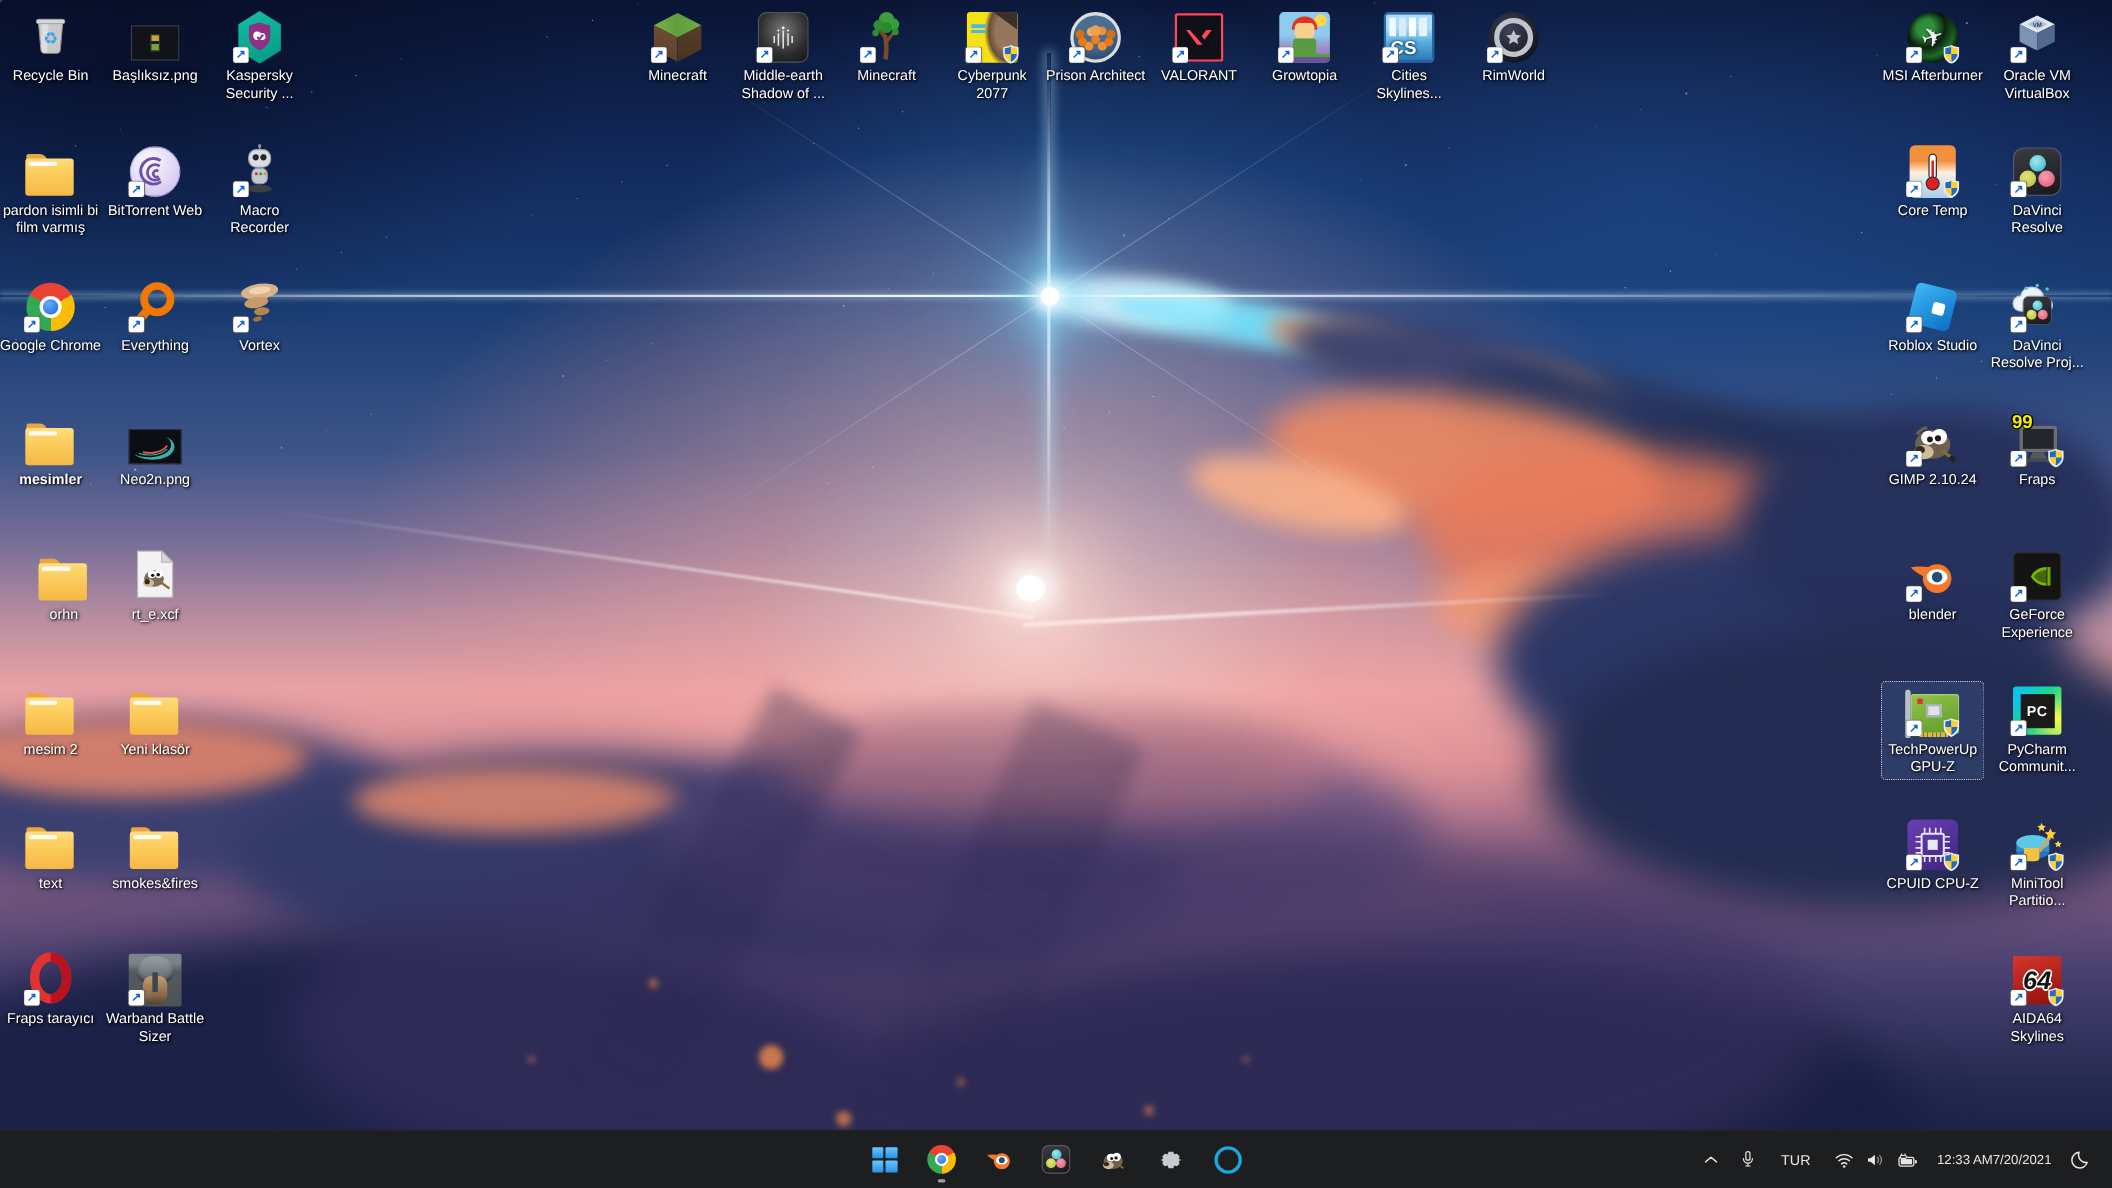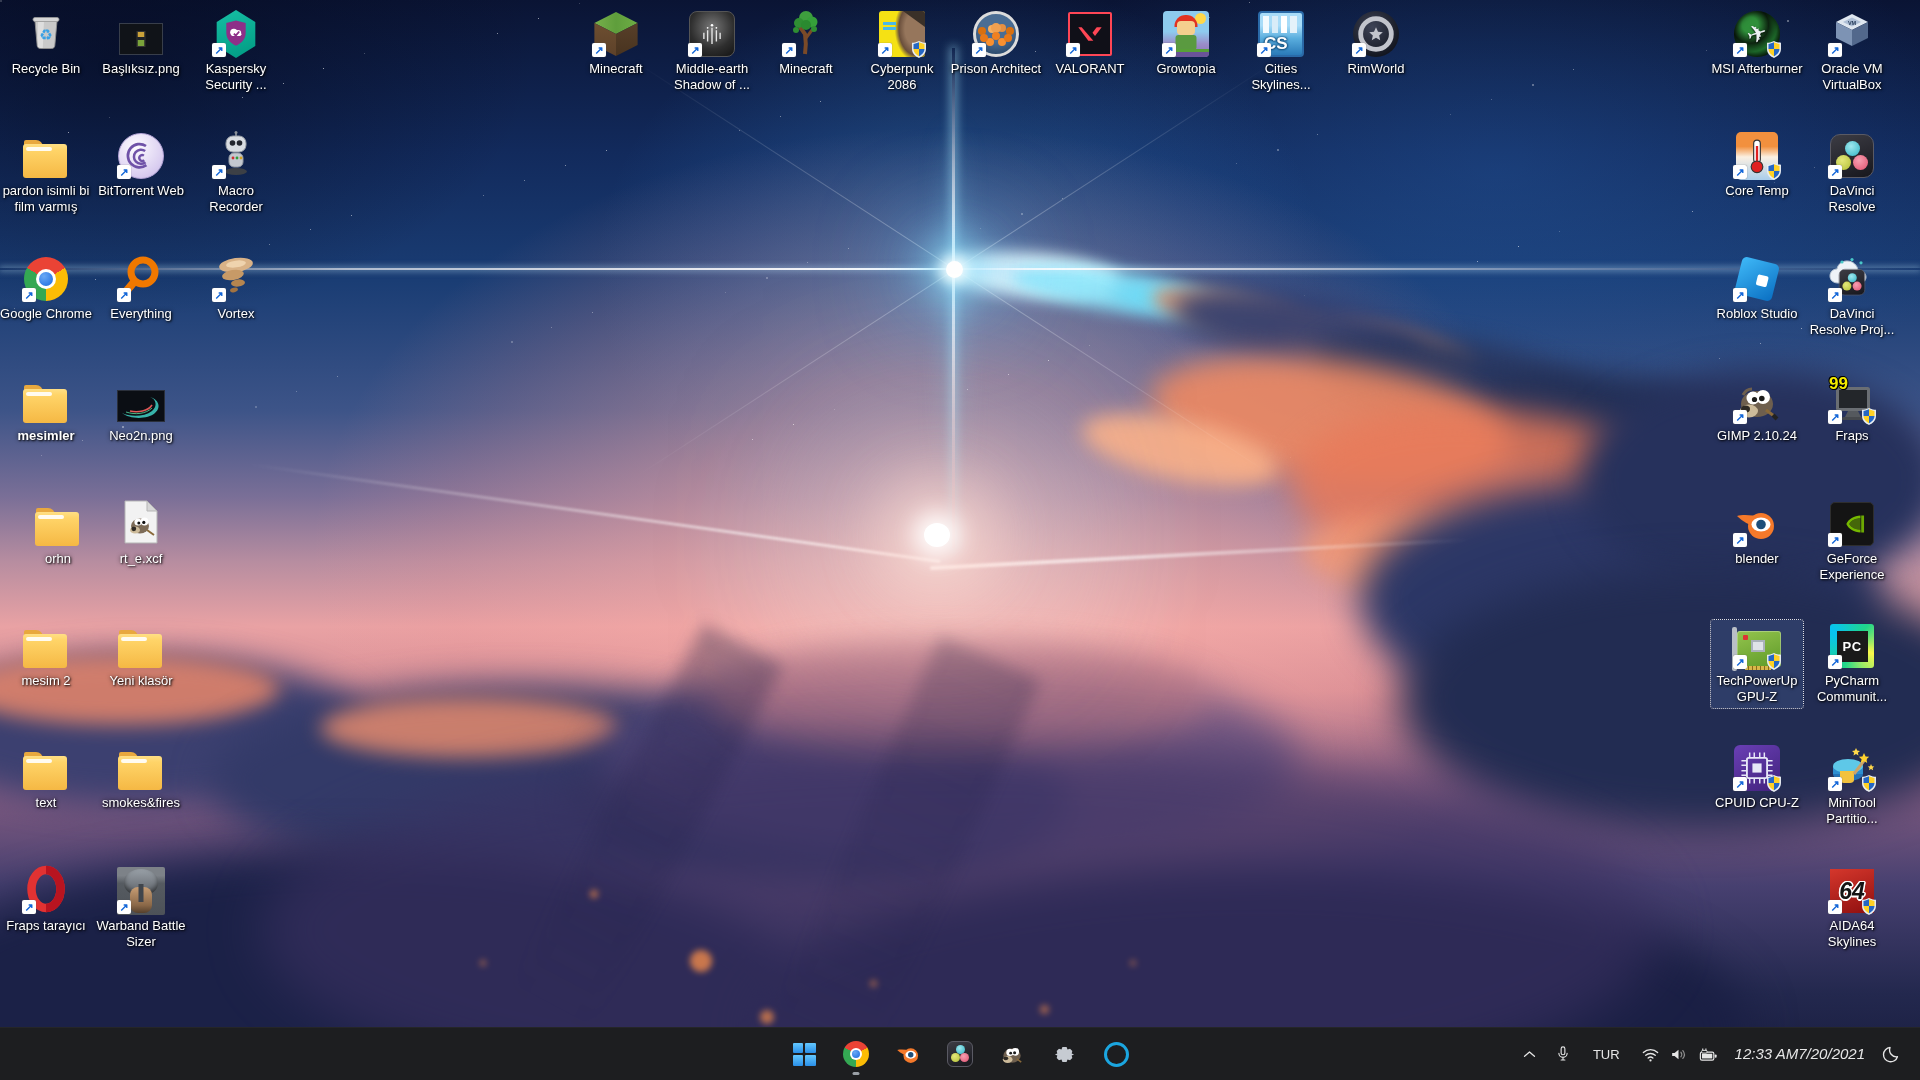--- a/index.html
+++ b/index.html
@@ -173,21 +173,21 @@
   #tb-center{position:absolute;left:50%;transform:translateX(-50%);display:flex;gap:8px;align-items:center;height:52px;}
   .tbtn{width:44px;height:44px;border-radius:5px;display:flex;align-items:center;justify-content:center;position:relative;}
   .tbdot{position:absolute;bottom:1px;left:50%;transform:translateX(-50%);width:7px;height:3px;border-radius:2px;background:#9aa0a6;}
   .win{width:23px;height:23px;display:grid;grid-template-columns:1fr 1fr;gap:2px;}
   .win i{background:linear-gradient(180deg,#63c8ff,#2a8fe8);border-radius:1px;}
   .ring{width:25px;height:25px;border-radius:50%;border:3.5px solid #1ba6e0;box-sizing:border-box;}
   .gear{color:#c6cbd2;}
   #tb-tray{position:absolute;right:0;display:flex;align-items:center;height:52px;padding-right:12px;gap:2px;color:#e6e6e6;}
   .trbtn{height:40px;border-radius:5px;display:flex;align-items:center;justify-content:center;padding:0 7px;}
   .lang{font-size:13px;padding:0 12px;}
-  .clock{font-size:15px;line-height:1.35;text-align:left;padding:0 8px;font-style:italic;}
+  .clock{font-size:12px;line-height:1.35;text-align:left;padding:0 8px;}
 </style>
 </head>
 <body>
 
 <div id="stage">
   <div id="wallpaper">
     <div id="wp-decor">
         <div class="star" style="left:0px;top:0px;width:2px;height:2px;opacity:0.25"></div>
         <div class="star" style="left:242px;top:97px;width:1px;height:1px;opacity:0.62"></div>
         <div class="star" style="left:483px;top:195px;width:1px;height:1px;opacity:0.44"></div>
@@ -584,21 +584,21 @@
           </div>
           <span class="sc">↗</span>
           <svg class="uac" viewBox="0 0 16 16">
             <path d="M8 .8C10 1.9 13 2.5 14.2 2.5V8c0 4.2-3.1 6.8-6.2 7.9C4.9 14.8 1.8 12.2 1.8 8V2.5C3 2.5 6 1.9 8 .8Z" fill="#e8edf2"></path>
             <path d="M8 2.1C6.5 2.9 4.2 3.4 3.1 3.5V8H8Z" fill="#2567c4"></path>
             <path d="M8 2.1c1.5.8 3.8 1.3 4.9 1.4V8H8Z" fill="#ffd125"></path>
             <path d="M3.1 8H8v6.4C5.6 13.4 3.3 11 3.1 8Z" fill="#ffd125"></path>
             <path d="M12.9 8H8v6.4c2.4-1 4.7-3.4 4.9-6.4Z" fill="#2567c4"></path>
           </svg>
         </div>
-        <div class="lbl">Cyberpunk 2086</div>
+        <div class="lbl">Cyberpunk 2077</div>
       </div>
       <div class="cell" style="left: 950px; top: 8px;">
         <div class="art">
           <div class="pa">
             <i class="pac"></i>
           </div>
           <span class="sc">↗</span>
         </div>
         <div class="lbl">Prison Architect</div>
       </div>

